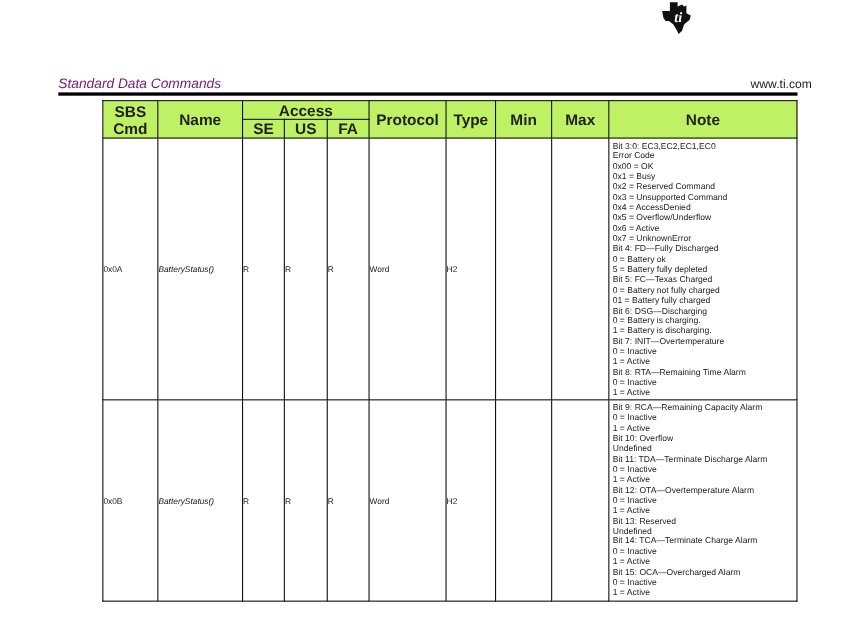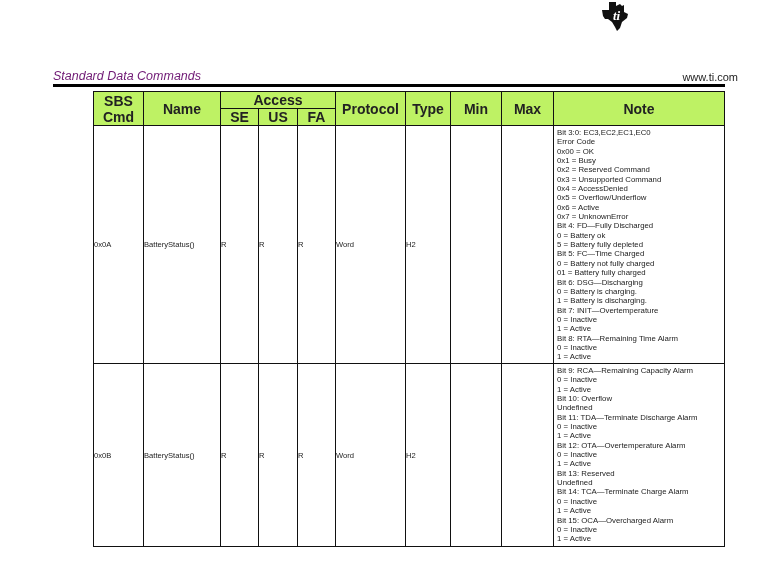--- a/index.html
+++ b/index.html
@@ -11,21 +11,21 @@
                  font-size: 15px; line-height: 14px; color: #222; letter-spacing: 0.2px; }
     .logo-text .big { font-size: 17px; }
     .section-title { position: absolute; left: 53px; top: 69px; font-size: 12.5px; font-style: italic; color: #701a75; }
     .site-link { position: absolute; right: 27px; top: 71px; font-size: 11px; color: #222; }
     .rule { position: absolute; left: 53px; top: 84px; width: 672px; height: 3px; background: #000; }
     table { position: absolute; left: 93px; top: 91px; border-collapse: collapse; table-layout: fixed;
             font-size: 7.6px; color: #222; }
     th, td { border: 1.5px solid #111; padding: 0; }
     th { background: #bef264; font-weight: bold; font-size: 14px; height: 14px; }
     td.center { text-align: left; vertical-align: middle; }
-    td.italic { }
+    td.italic { font-style: italic; }
     td.note { vertical-align: top; padding: 2px 3px 1px 3px; line-height: 9.35px; font-size: 7.8px; }
     .note-line { white-space: nowrap; }
   </style>
 </head>
 <body>
 
 <div class="logo">
   <svg class="logo-mark" viewBox="0 0 30 32">
     <path d="M2 10 L9 10 L9 2 L16 2 L16 6 L20 4 L22 6 L24 5 L24 12 L28 14 L27 18 L22 22 L20 28 L17 31 L15 27 L12 22 L8 19 L5 19 L3 16 Z" fill="#111"></path>
     <text x="13" y="20" font-family="Liberation Serif, serif" font-style="italic" font-weight="bold" font-size="13" fill="#fff">ti</text>
@@ -84,21 +84,21 @@
           <div class="note-line">0x1 = Busy</div>
           <div class="note-line">0x2 = Reserved Command</div>
           <div class="note-line">0x3 = Unsupported Command</div>
           <div class="note-line">0x4 = AccessDenied</div>
           <div class="note-line">0x5 = Overflow/Underflow</div>
           <div class="note-line">0x6 = Active</div>
           <div class="note-line">0x7 = UnknownError</div>
           <div class="note-line">Bit 4: FD—Fully Discharged</div>
           <div class="note-line">0 = Battery ok</div>
           <div class="note-line">5 = Battery fully depleted</div>
-          <div class="note-line">Bit 5: FC—Time Charged</div>
+          <div class="note-line">Bit 5: FC—Texas Charged</div>
           <div class="note-line">0 = Battery not fully charged</div>
           <div class="note-line">01 = Battery fully charged</div>
           <div class="note-line">Bit 6: DSG—Discharging</div>
           <div class="note-line">0 = Battery is charging.</div>
           <div class="note-line">1 = Battery is discharging.</div>
           <div class="note-line">Bit 7: INIT—Overtemperature</div>
           <div class="note-line">0 = Inactive</div>
           <div class="note-line">1 = Active</div>
           <div class="note-line">Bit 8: RTA—Remaining Time Alarm</div>
           <div class="note-line">0 = Inactive</div>

